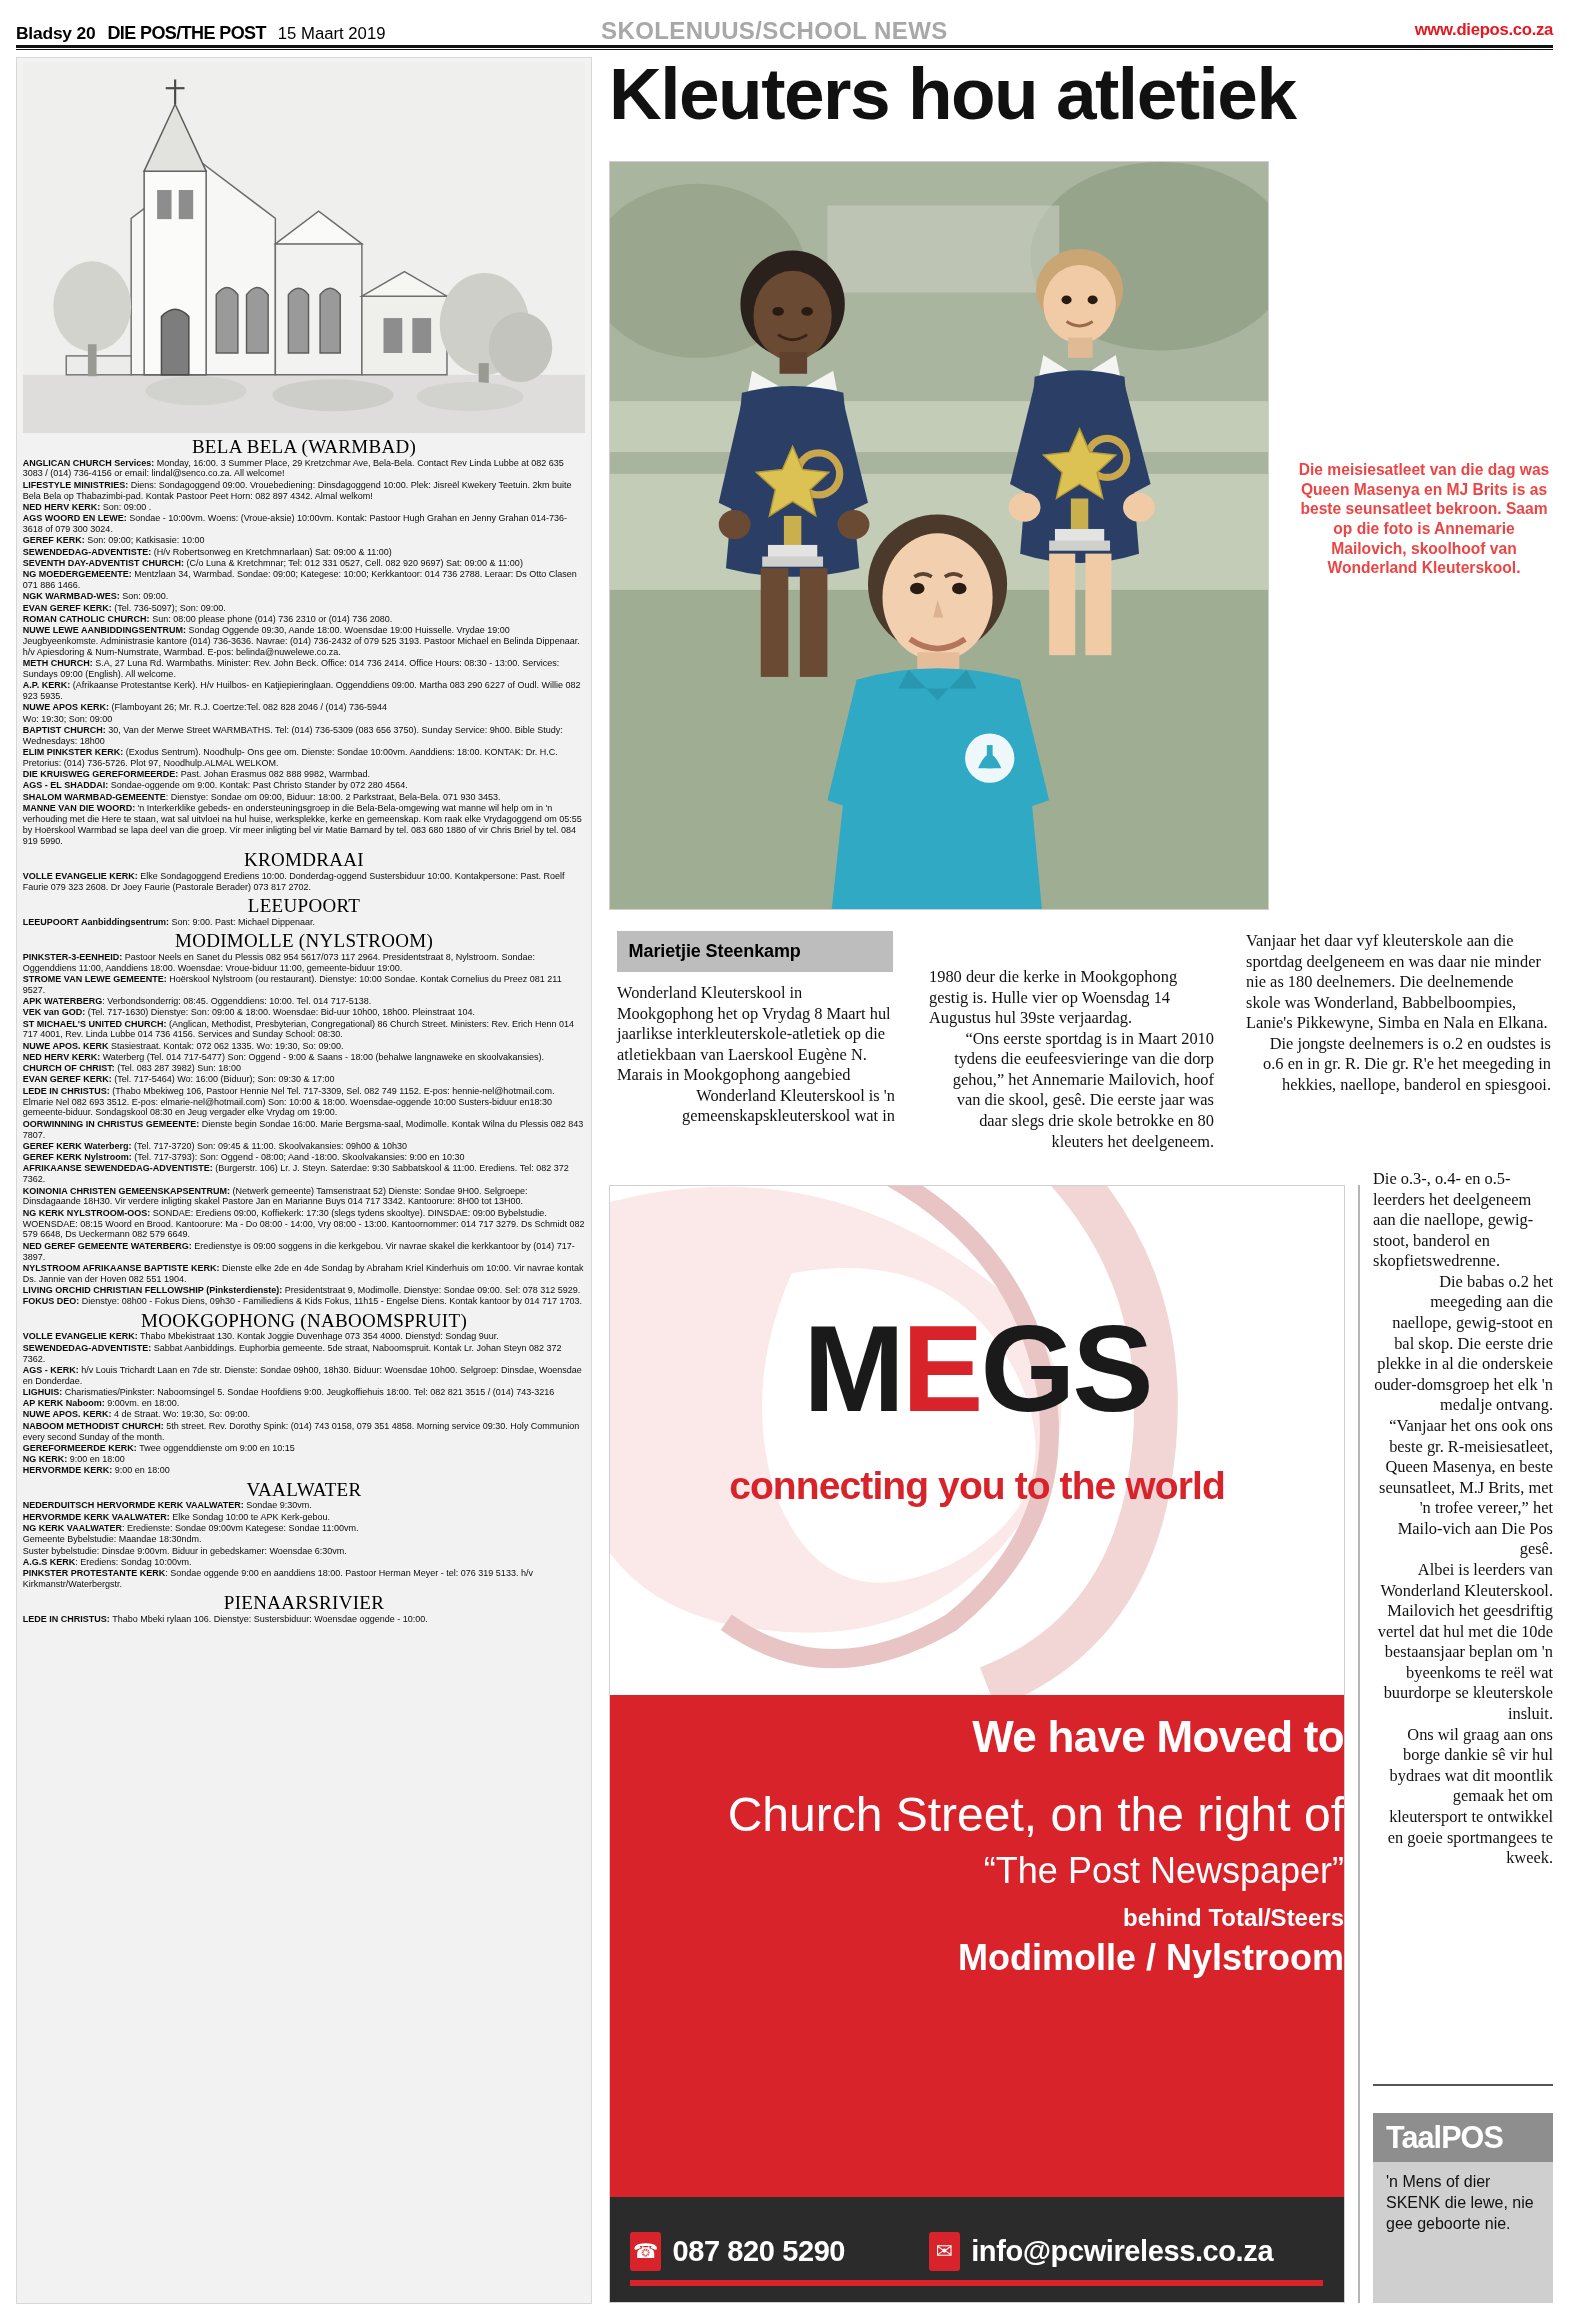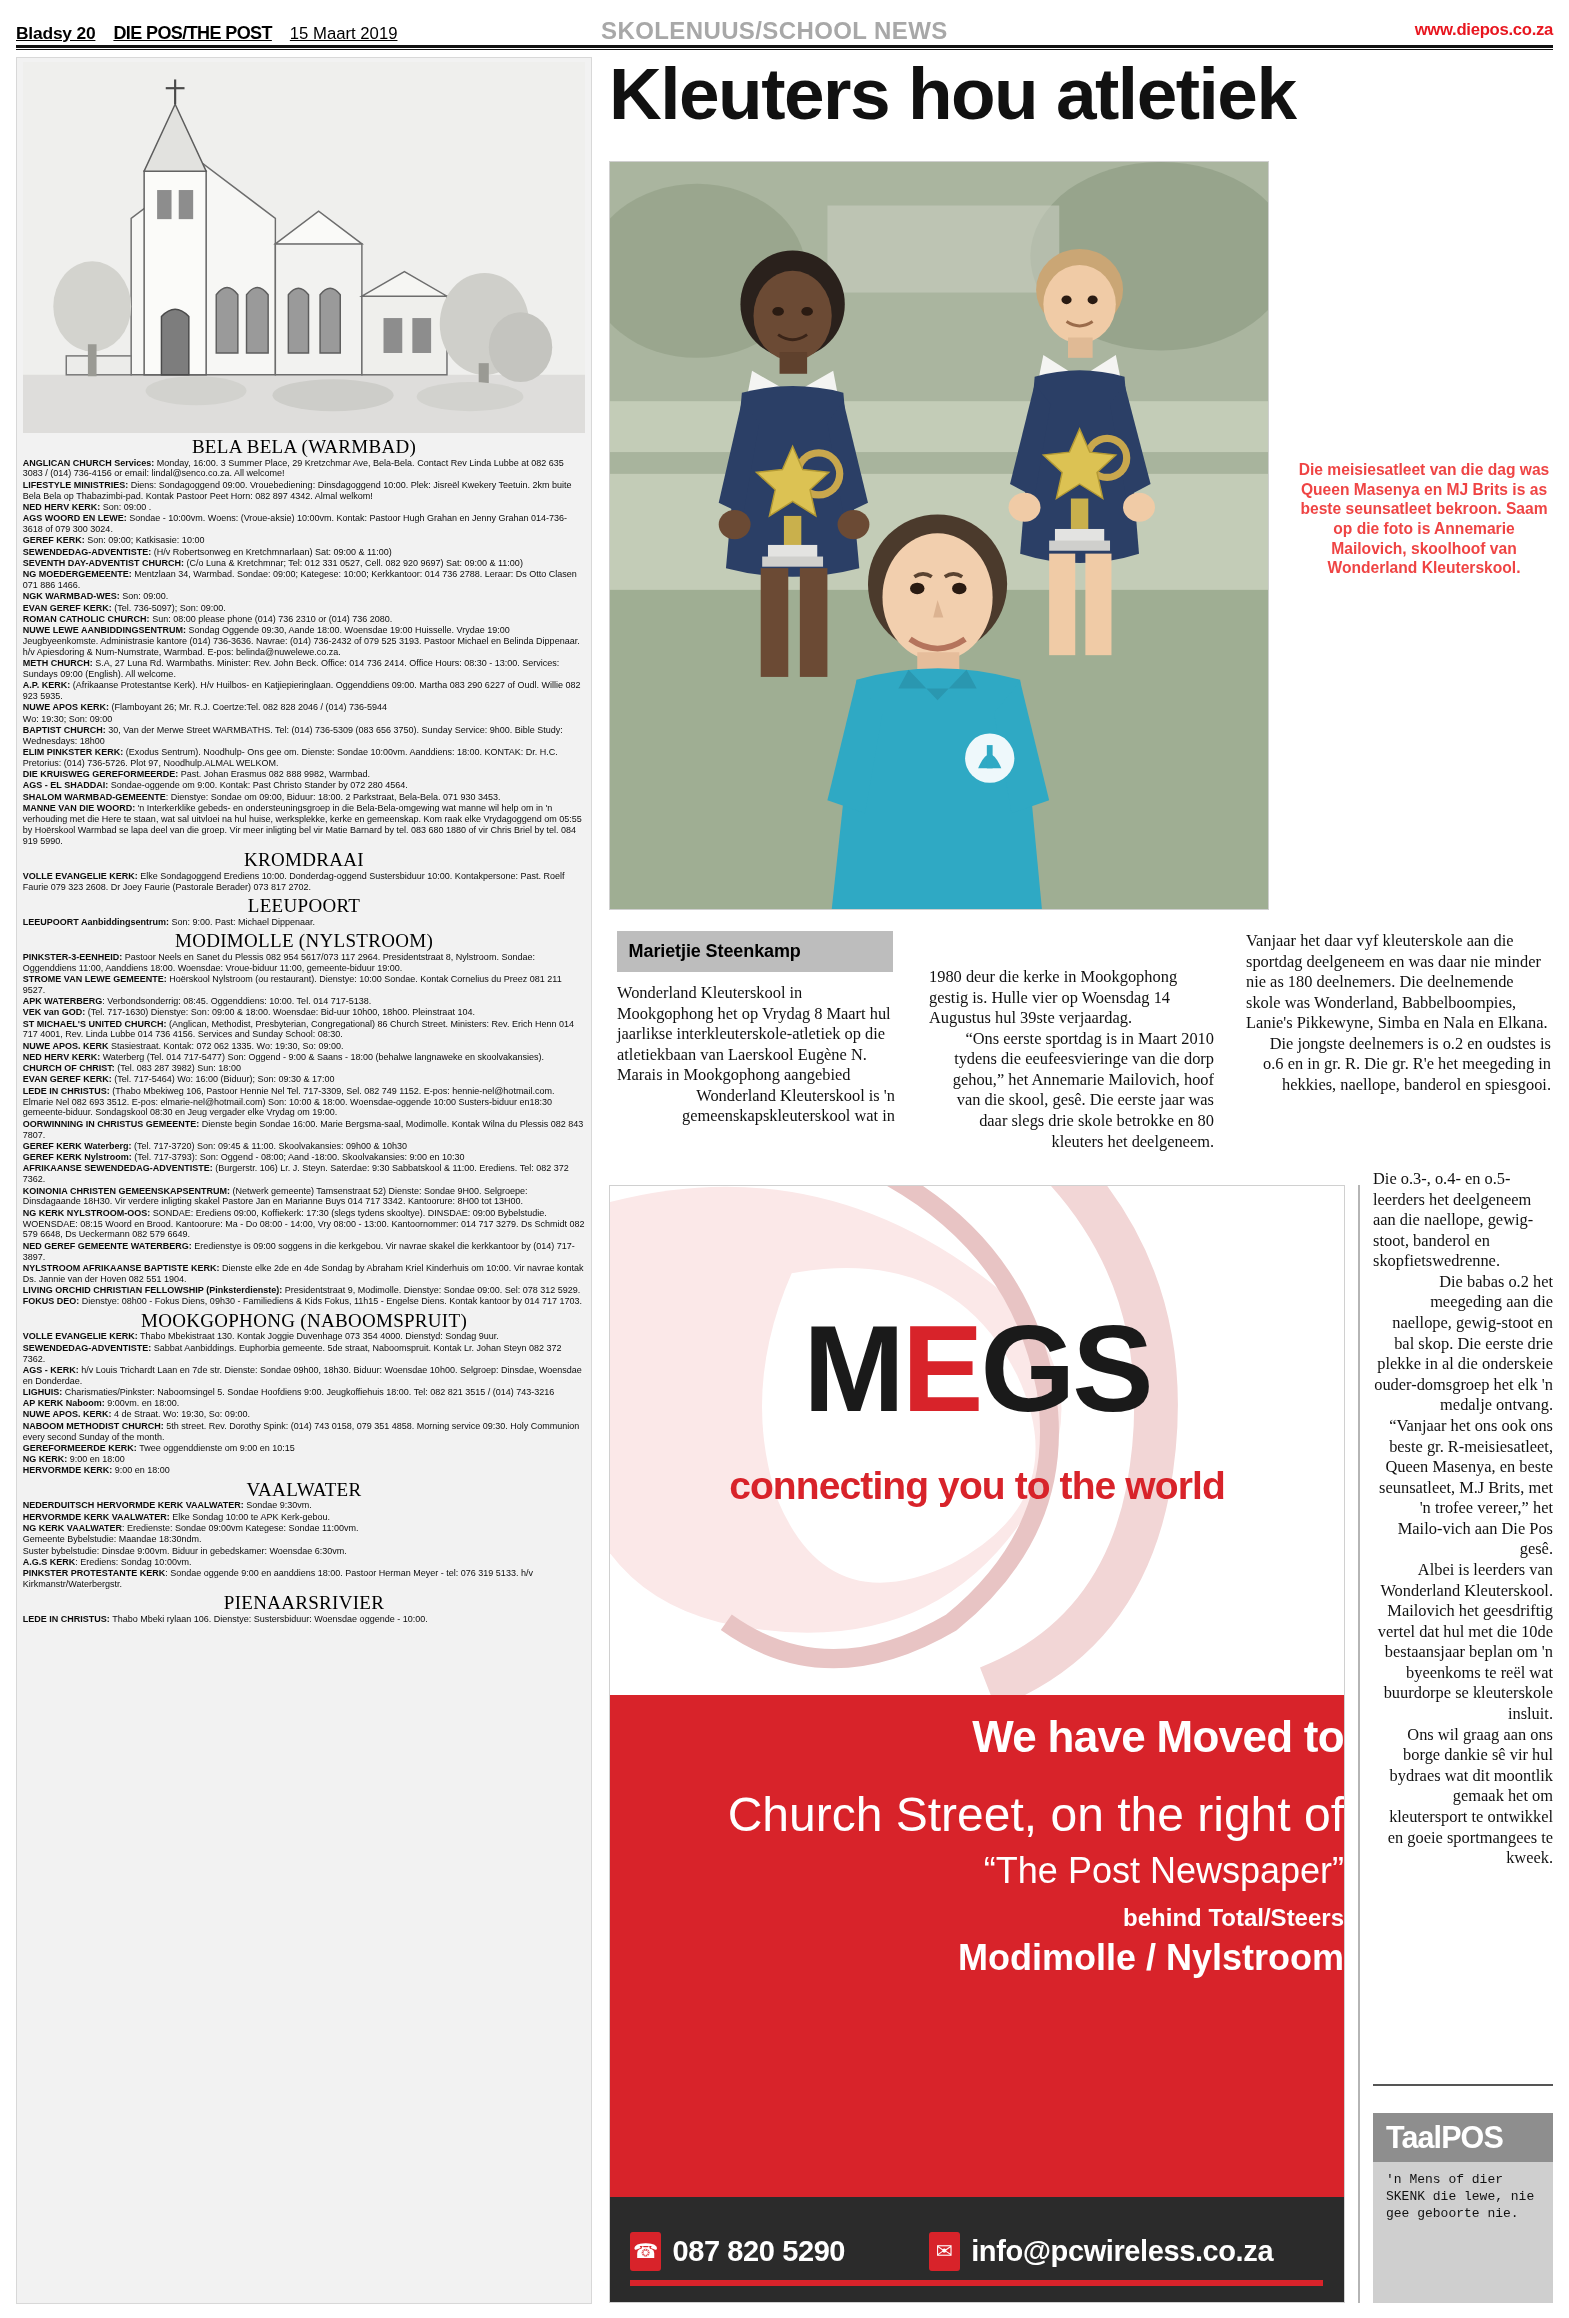--- a/index.html
+++ b/index.html
@@ -10,21 +10,21 @@
     color: #000;
     overflow: hidden;
   }
   .page { position: relative; width: 1569px; height: 2319px; background:#fff; }
 
   
   .masthead {
     position: absolute; left: 0; top: 0; width: 1569px; height: 47px;
     display: flex; align-items: flex-end; padding: 0 16px 2.9px 16px;
   }
-  .mh-left { display: flex; align-items: flex-end; gap: 18px; white-space: nowrap; text-decoration: underline; }
+  .mh-left { display: flex; align-items: flex-end; gap: 12px; white-space: nowrap; }
   .mh-page { font-size: 17.4px; font-weight: bold; letter-spacing: -0.2px; }
   .mh-paper { font-size: 18px; font-weight: bold; letter-spacing: -0.6px; font-family: "Liberation Sans", sans-serif; }
   .mh-date { font-size: 16.7px; font-weight: normal; }
   .mh-center {
     position: absolute; left: 601px; top: 17.4px;
     font-size: 24px; font-weight: bold; color: #a8a8a8;
     letter-spacing: 0.4px; font-family: "Liberation Sans", sans-serif;
   }
   .mh-right {
     position: absolute; right: 16px; top: 20.4px;
@@ -148,22 +148,22 @@
     background: #cfcfcf;
   }
   .taalpos-head {
     height: 49px; background: #8e8e8e; display: flex; align-items: center;
     padding-left: 13px;
   }
   .taalpos-head span {
     color: #fff; font-size: 30.5px; font-weight: bold; letter-spacing: -0.9px;
   }
   .taalpos-body {
-    padding: 10.2px 13px 0 13px; font-size: 13px; line-height: 1.30;
-    color: #111; font-family: Liberation Mono, monospace;
+    padding: 10.2px 13px 0 13px; font-size: 16px; line-height: 1.30;
+    color: #111; font-family: Liberation Sans, sans-serif;
   }
 
   
   .vrule { position: absolute; left: 1358px; top: 1185px; width: 1.5px; height: 1118px; background: #b5b5b5; }
   .hrule-sm { position: absolute; left: 1373px; top: 2084px; width: 180px; height: 1.5px; background: #555; }
 </style>
 </head>
 <body>
 
 <div class="page">

